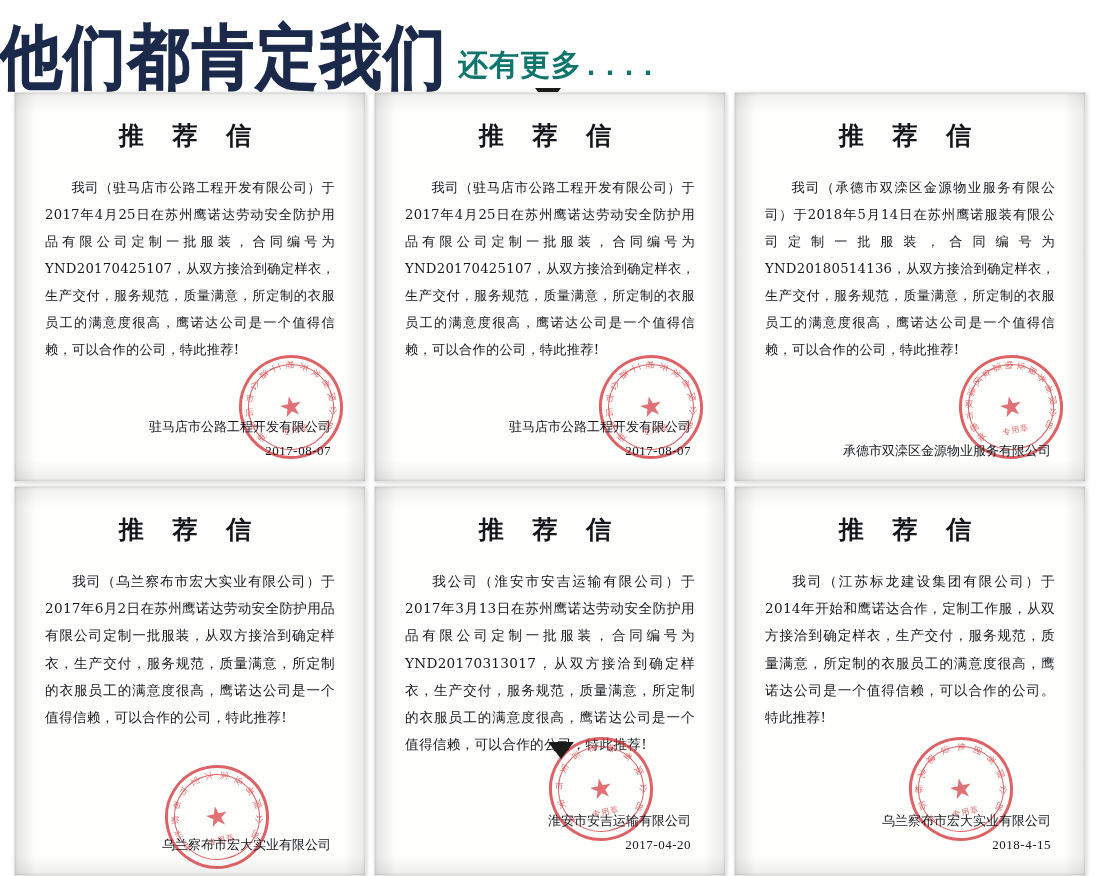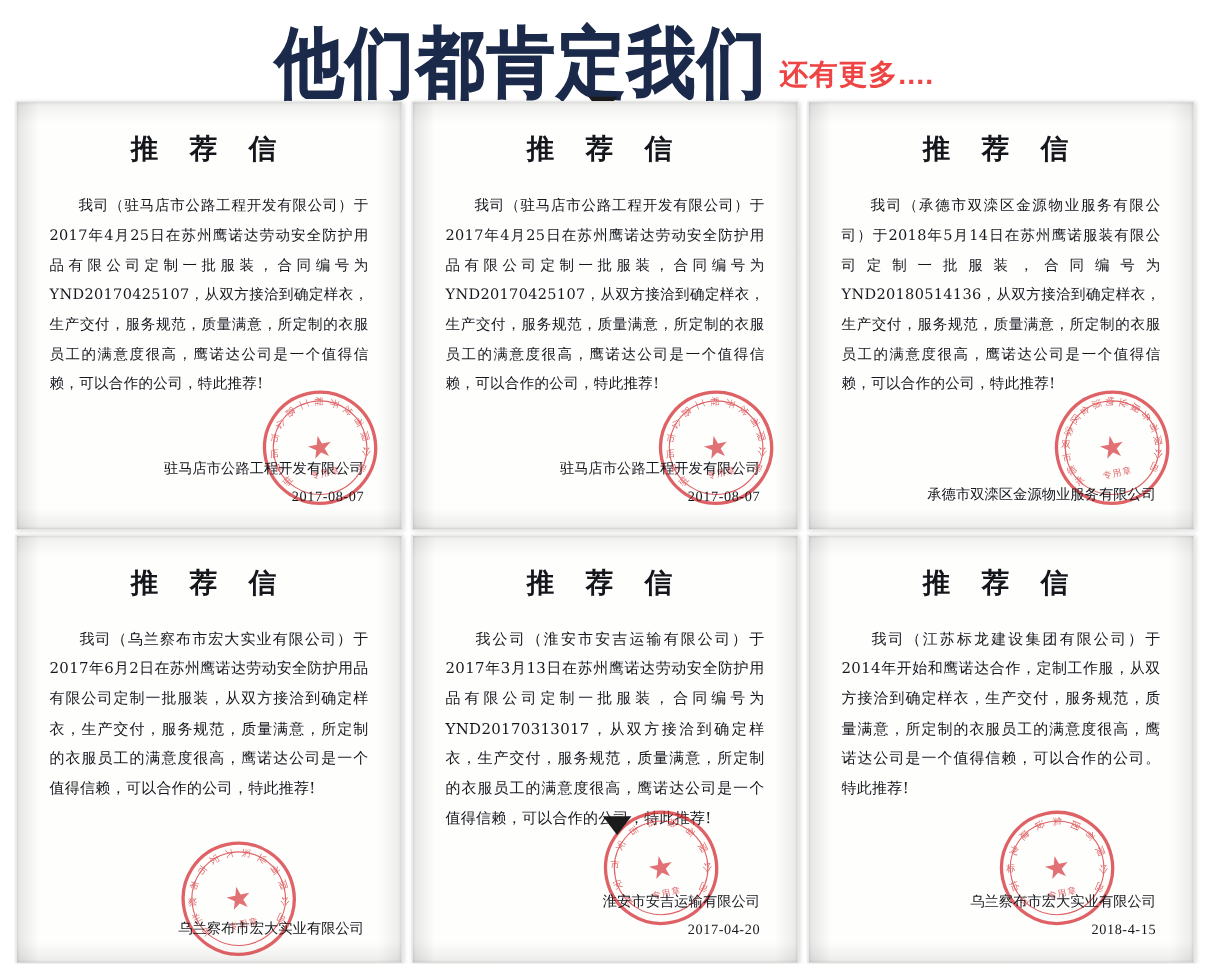--- a/index.html
+++ b/index.html
@@ -12,39 +12,38 @@
     overflow: hidden;
     position: relative;
   }
 
   
   .header {
     position: relative;
     height: 92px;
     display: flex;
     align-items: flex-end;
-    justify-content: center;
     padding-bottom: 4px;
   }
   .header-main {
     font-family: "DejaVu Sans", sans-serif;
     font-weight: bold;
     font-size: 62px;
     line-height: 62px;
     letter-spacing: 2px;
     color: #1b2a4a;
     -webkit-text-stroke: 1px #1b2a4a;
     transform: scaleY(1.12);
   }
   .header-sub {
-    font-family: Liberation Sans, sans-serif;
+    font-family: Liberation Mono, monospace;
     font-weight: bold;
-    font-size: 26px;
+    font-size: 30px;
     line-height: 30px;
-    color: #ef4444;
+    color: #0f766e;
     margin-left: 10px;
     margin-bottom: 6px;
     letter-spacing: 1px;
   }
 
   
   .grid {
     position: relative;
     display: grid;
     grid-template-columns: repeat(3, 1fr);

